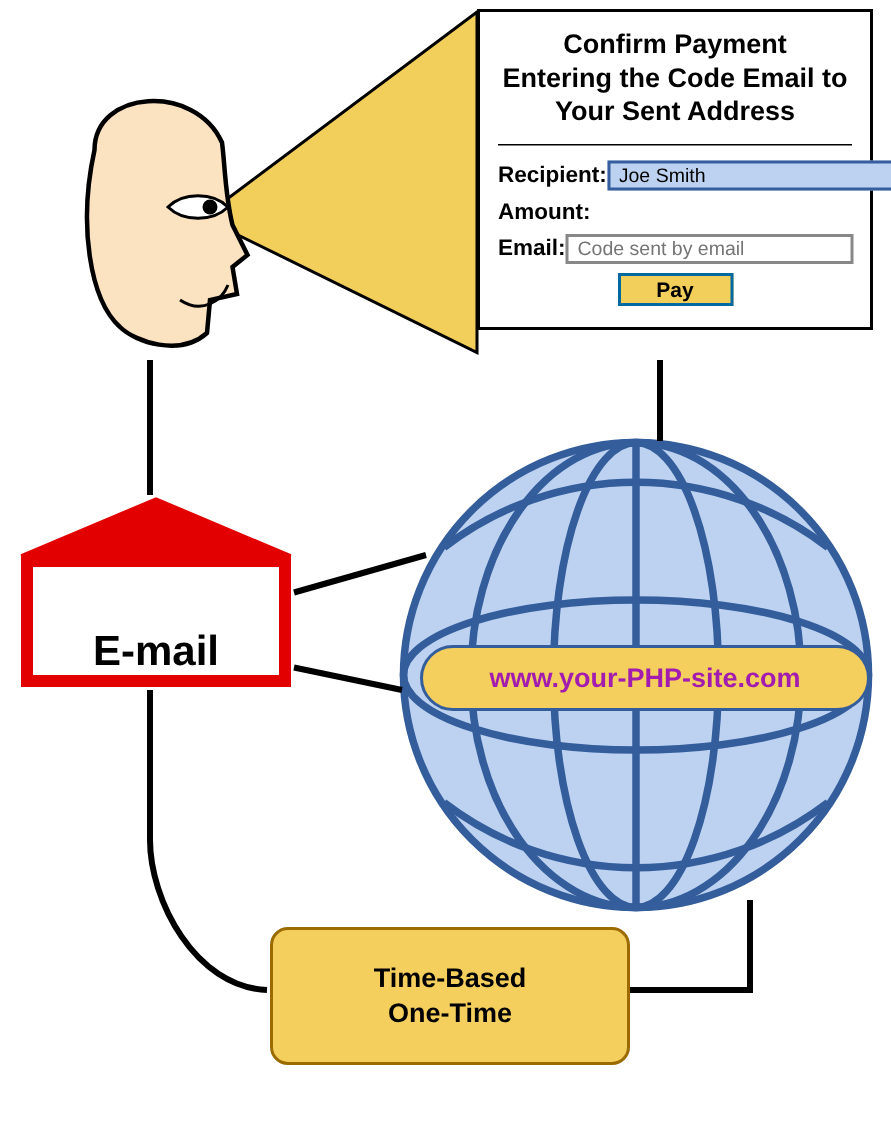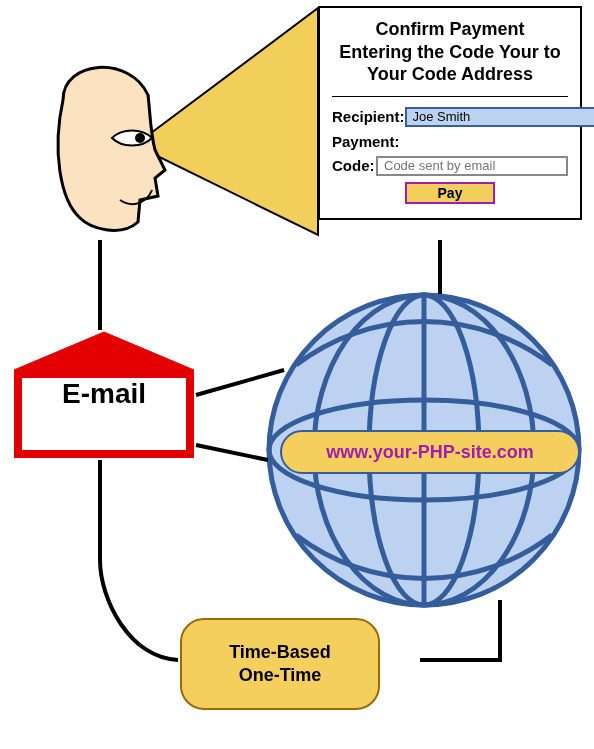--- a/index.html
+++ b/index.html
@@ -63,61 +63,61 @@
     background: #fff;
     color: #3b82f6;
     border: 2px solid #888;
   }
   .pay-btn-wrap {
     text-align: center;
     margin-top: 6px;
   }
   .pay-btn {
     display: inline-block;
-    width: 90px;
+    width: 77px;
     height: 22px;
     line-height: 18px;
-    border: 2px solid #a21caf;
+    border: 2px solid #0369a1;
     background: #f2cf5b;
     font-weight: bold;
     font-size: 14px;
     text-align: center;
     box-sizing: border-box;
   }
   
   .email-box {
     position: absolute;
     left: 14px;
     top: 370px;
     width: 180px;
   }
   .email-body {
     width: 180px;
     height: 88px;
     border: 8px solid #e30000;
     background: #fff;
     box-sizing: border-box;
     display: flex;
-    align-items: flex-start;
+    align-items: flex-end;
     justify-content: center;
   }
   .email-text {
     font-size: 28px;
     font-weight: bold;
   }
   
   .totp-box {
     position: absolute;
     left: 180px;
     top: 618px;
-    width: 200px;
+    width: 240px;
     height: 92px;
     background: #f4cf5d;
     border: 2px solid #9c6b00;
-    border-radius: 24px;
+    border-radius: 12px;
     display: flex;
     align-items: center;
     justify-content: center;
     text-align: center;
     font-size: 18px;
     font-weight: bold;
     line-height: 1.3;
     box-sizing: border-box;
     padding: 4px 8px;
   }
@@ -200,33 +200,33 @@
 
       <line x1="196" y1="445" x2="268" y2="460"></line>
 
       <line x1="440" y1="240" x2="440" y2="294"></line>
     </g>
   </svg>
 
   <div class="form-box">
     <div class="form-title">
       <span>Confirm Payment</span><br>
-      <span>Entering the Code Your to</span><br>
-      <span>Your Code Address</span>
+      <span>Entering the Code Email to</span><br>
+      <span>Your Sent Address</span>
     </div>
     <hr class="form-sep">
     <div class="form-row">
       <div class="form-label">Recipient:</div>
       <input class="form-input" value="Joe Smith" style="">
     </div>
     <div class="form-row">
-      <div class="form-label">Payment:</div>
+      <div class="form-label">Amount:</div>
     </div>
     <div class="form-row">
-      <div class="form-label">Code:</div>
+      <div class="form-label">Email:</div>
       <input class="form-input placeholder" placeholder="Code sent by email" style="">
     </div>
     <div class="pay-btn-wrap">
       <div class="pay-btn">Pay</div>
     </div>
   </div>
 
   <div class="email-box">
     <div class="email-body">
       <span class="email-text">E-mail</span>

